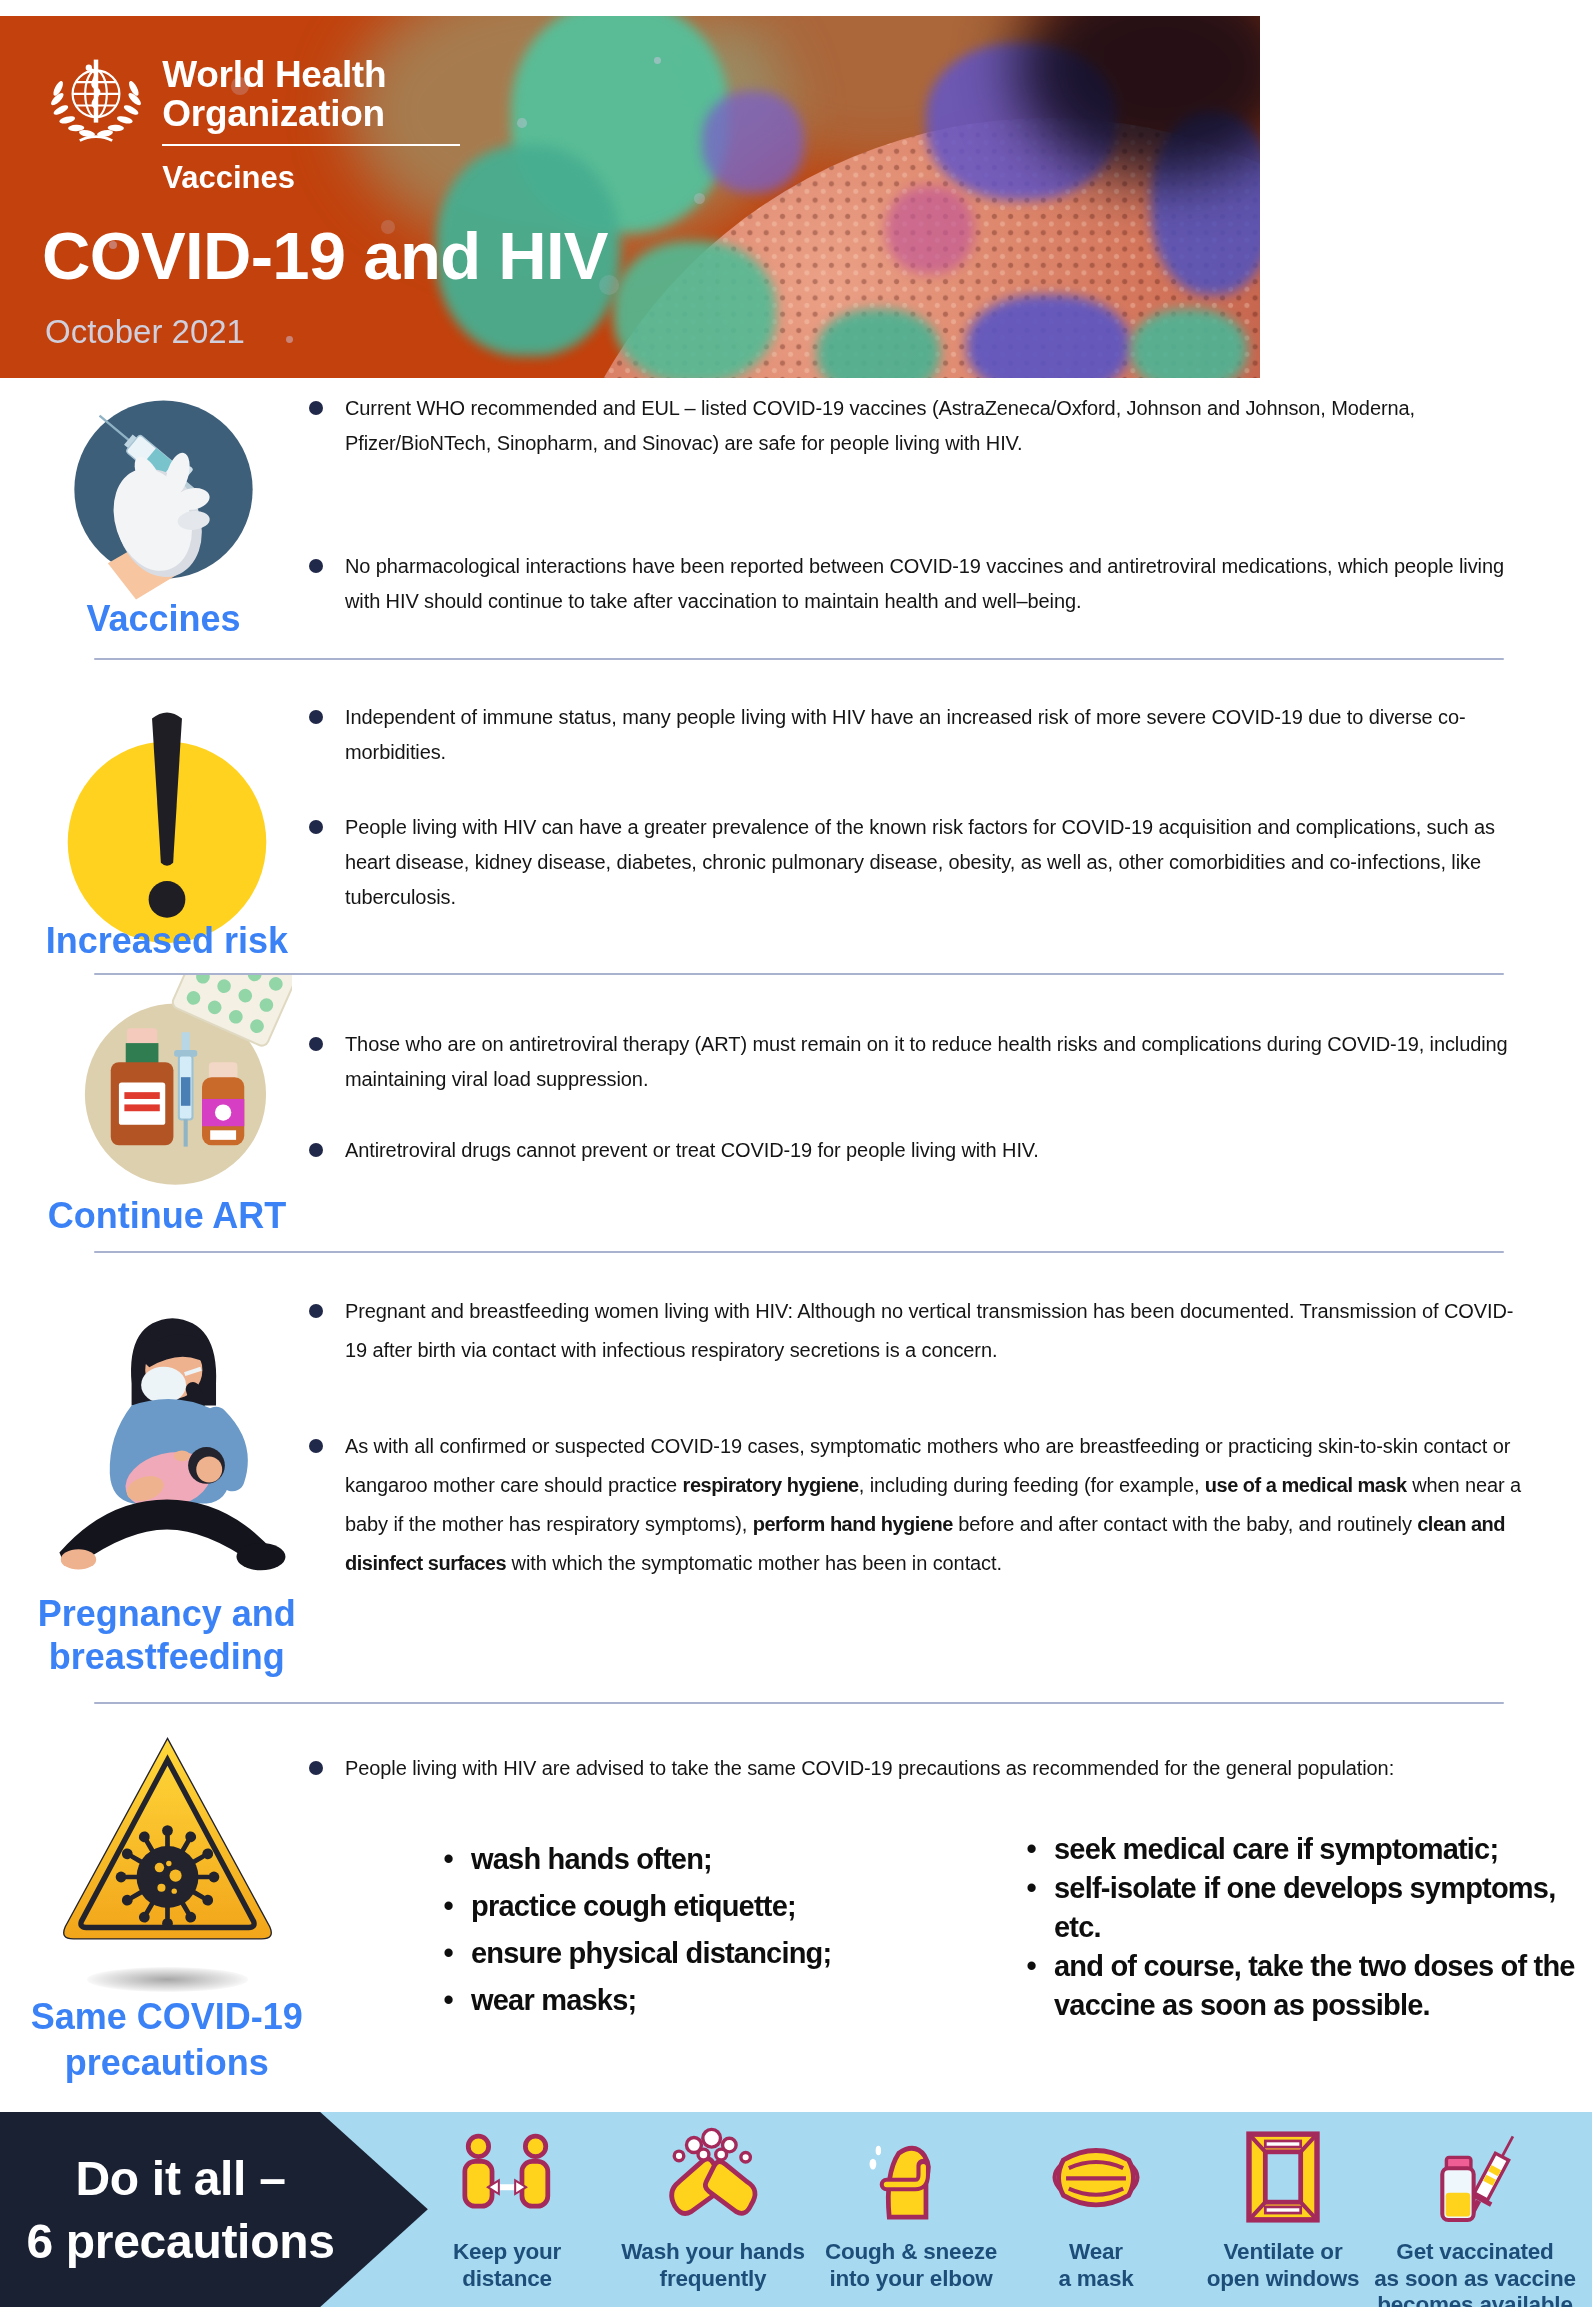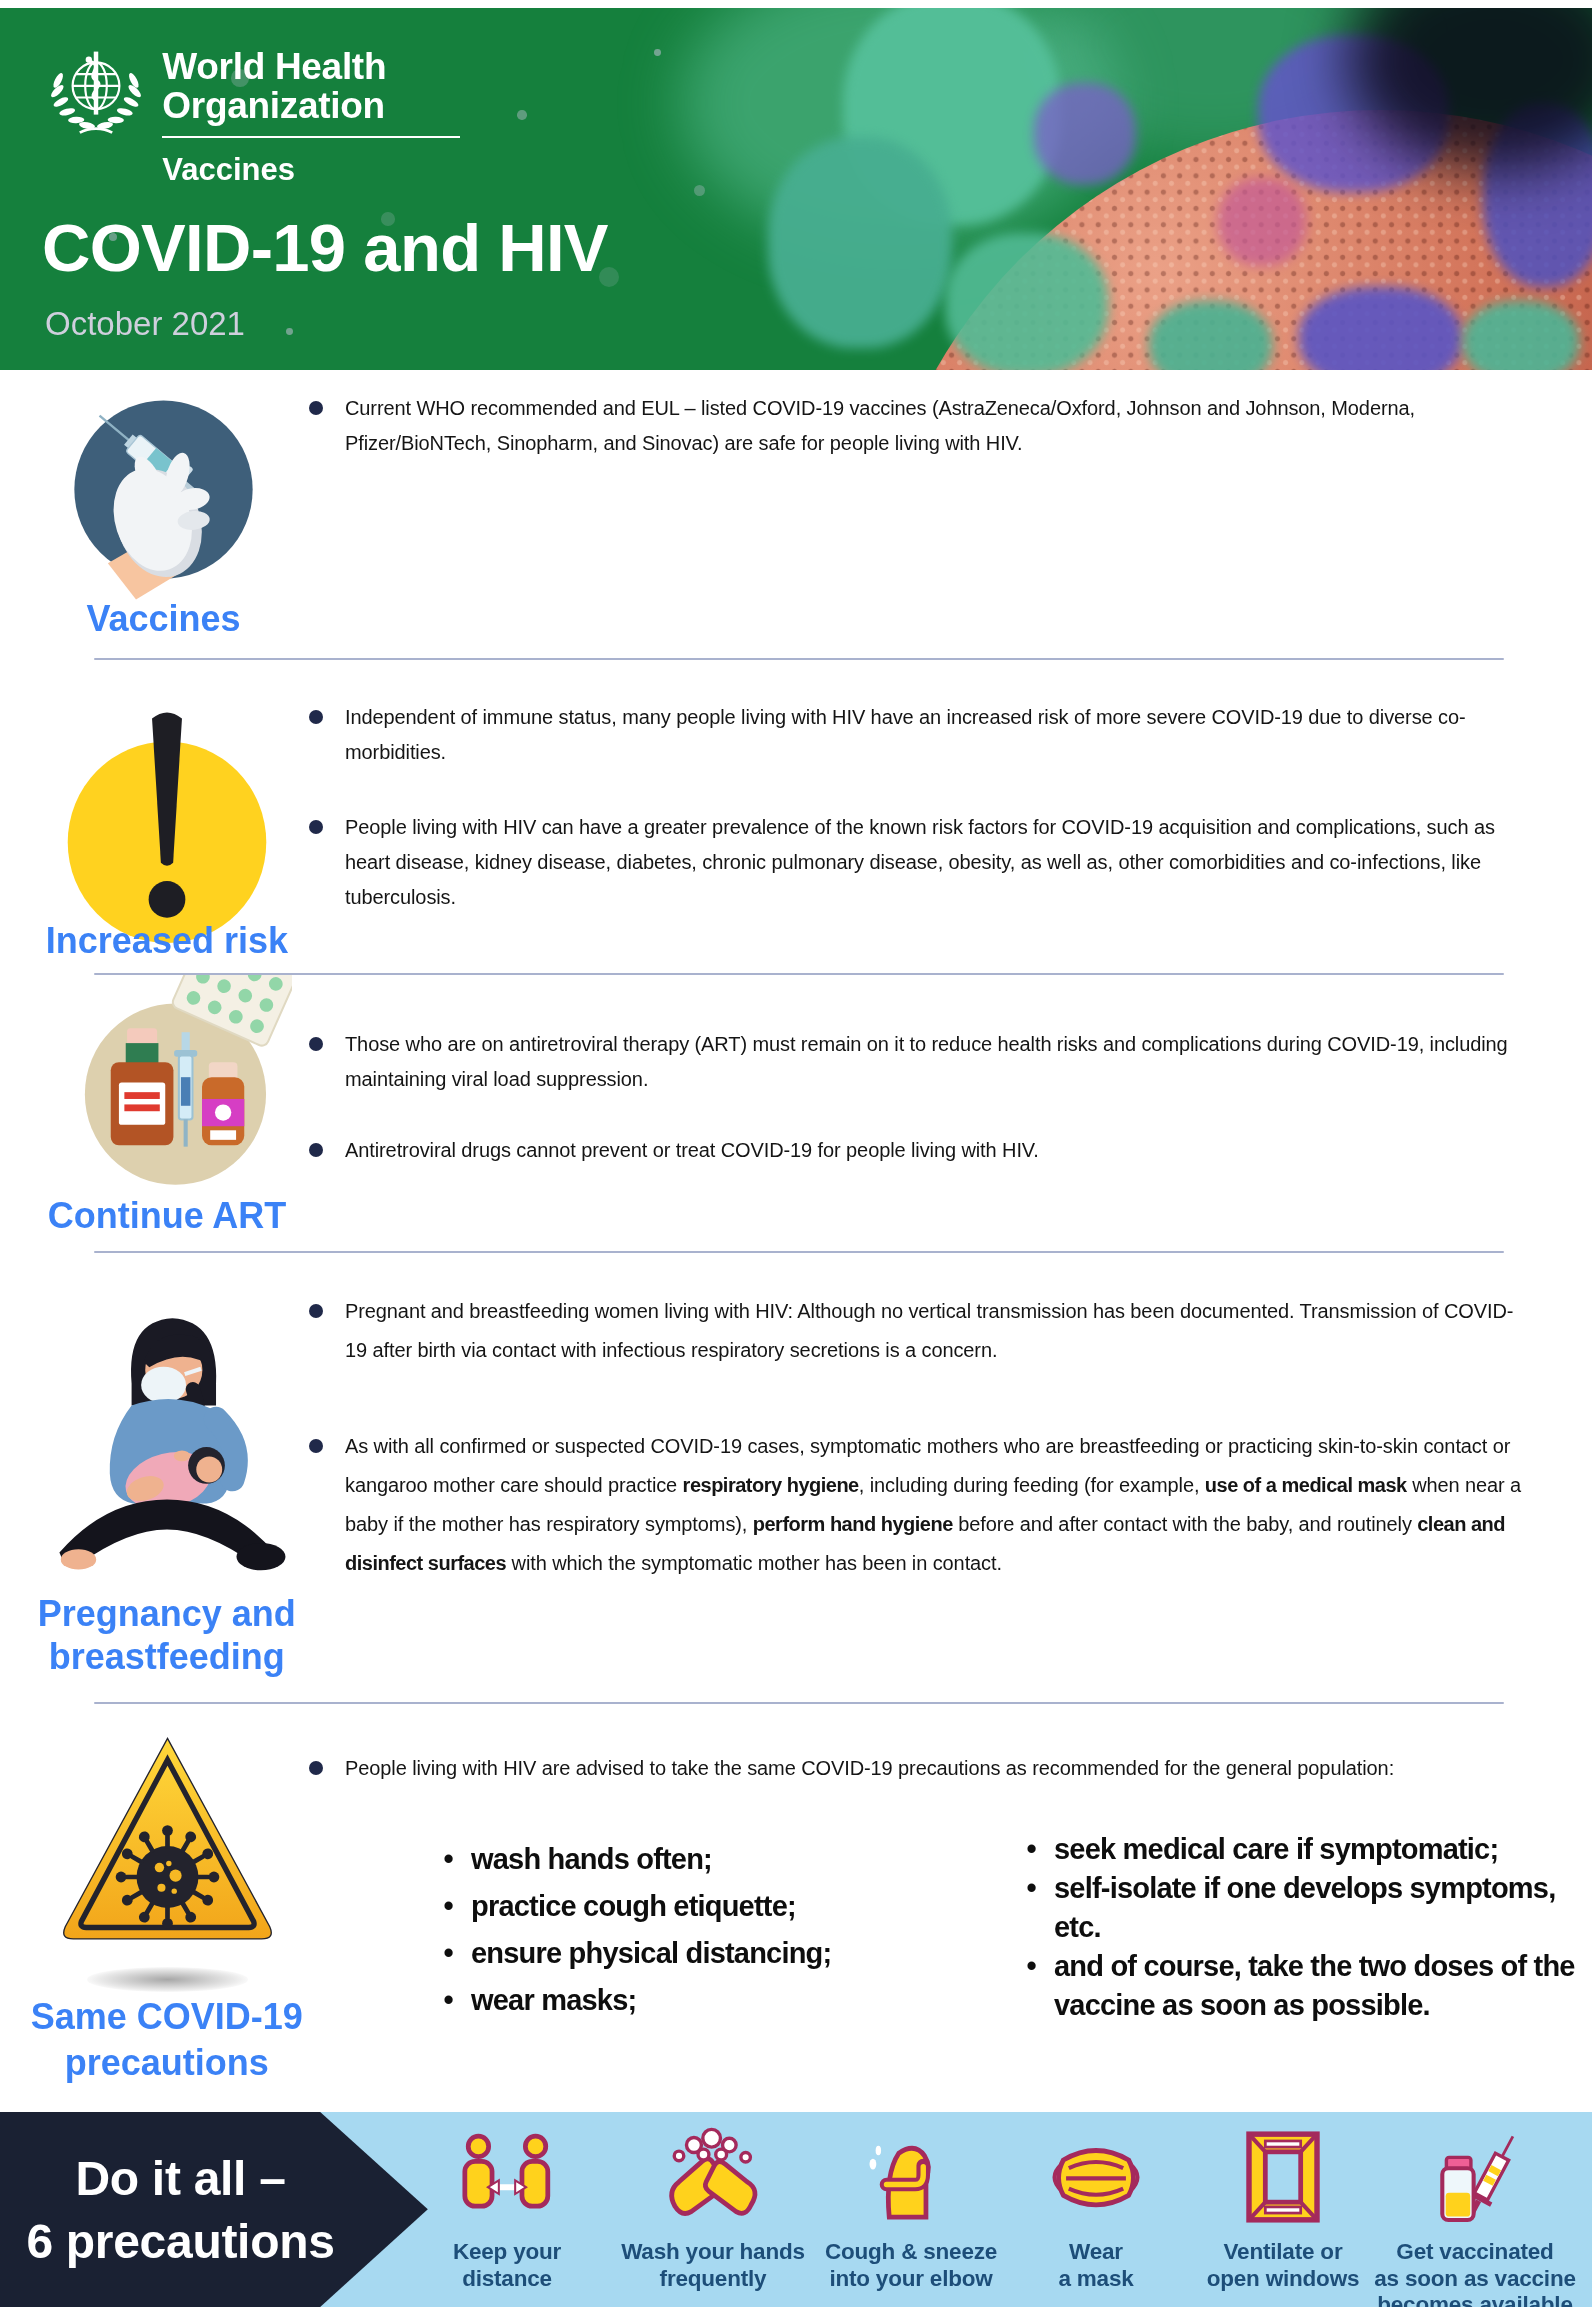--- a/index.html
+++ b/index.html
@@ -1,20 +1,20 @@
 <!DOCTYPE html>
 <html style="font-size:11px"><head>
 <meta charset="utf-8">
 <style>
   html,body{margin:0;padding:0;background:#e8e8e8;}
   .page{position:relative;width:1592px;height:2307px;background:#ffffff;overflow:hidden;
         font-family:"Liberation Sans", sans-serif;}
 
   
-  .hdr{position:absolute;left:0;top:8px;width:1592px;height:362px;background:#15803d;overflow:hidden;}
+  .hdr{position:absolute;left:0;top:16px;width:1260px;height:362px;background:#c2410c;overflow:hidden;}
   .virus{position:absolute;top:0;right:0;width:851px;height:362px;}
   .sphere{position:absolute;left:129px;top:102px;width:1021px;height:1021px;border-radius:50%;
           background:radial-gradient(circle at 28% 16%,#eba187 0%,#d4765c 28%,#b3503c 55%,#8e3a2c 78%,#742e23 100%);}
   .sphere::after{content:"";position:absolute;inset:0;border-radius:50%;
           background-image:radial-gradient(circle, rgba(255,226,205,.30) 2px, transparent 3.1px),
                            radial-gradient(circle, rgba(70,15,8,.30) 2px, transparent 3.1px);
           background-size:16.3px 16.3px,16.3px 16.3px;background-position:0 0,8.2px 8.8px;}
   .blob{position:absolute;border-radius:46%;filter:blur(6.1px);}
   .bl1{left:102px;top:-13.6px;width:218px;height:231px;background:#55c09a;opacity:.95;}
   .bl2{left:27px;top:129px;width:184px;height:211px;background:#47ae90;opacity:.95;}
@@ -192,20 +192,21 @@
         <ellipse cx="128" cy="188" rx="62" ry="82" fill="#d9dde3" transform="rotate(-18 128 188)"></ellipse>
         <ellipse cx="119" cy="183" rx="56" ry="78" fill="#f2f4f6" transform="rotate(-18 119 183)"></ellipse>
         <ellipse cx="112" cy="118" rx="15" ry="32" fill="#f2f4f6" transform="rotate(-28 112 118)"></ellipse>
         <ellipse cx="156" cy="116" rx="16" ry="34" fill="#f2f4f6" transform="rotate(16 156 116)"></ellipse>
         <ellipse cx="178" cy="152" rx="26" ry="16" fill="#f2f4f6" transform="rotate(-10 178 152)"></ellipse>
         <ellipse cx="180" cy="184" rx="24" ry="14" fill="#e4e8ec" transform="rotate(-6 180 184)"></ellipse>
       </svg>
     </div>
     <div class="sec-label">Vaccines</div>
     <div class="bullet b1">Current WHO recommended and EUL – listed COVID-19 vaccines (AstraZeneca/Oxford, Johnson and Johnson, Moderna, Pfizer/BioNTech, Sinopharm, and Sinovac) are safe for people living with HIV.</div>
+    <div class="bullet b2">No pharmacological interactions have been reported between COVID-19 vaccines and antiretroviral medications, which people living with HIV should continue to take after vaccination to maintain health and well–being.</div>
   </section>
   <div class="divider" id="div1"></div>
 
   <section class="section" id="sec-risk">
     <div class="icon-box">
       <svg viewBox="0 0 300 360" width="204" height="245">
         <ellipse cx="150" cy="212" rx="146" ry="148" fill="#ffd21f"></ellipse>
         <path d="M128,30 Q150,12 172,30 L159,242 Q150,251 141,242 Z" fill="#1e1e24"></path>
         <circle cx="150" cy="296" r="27" fill="#1e1e24"></circle>
       </svg>

